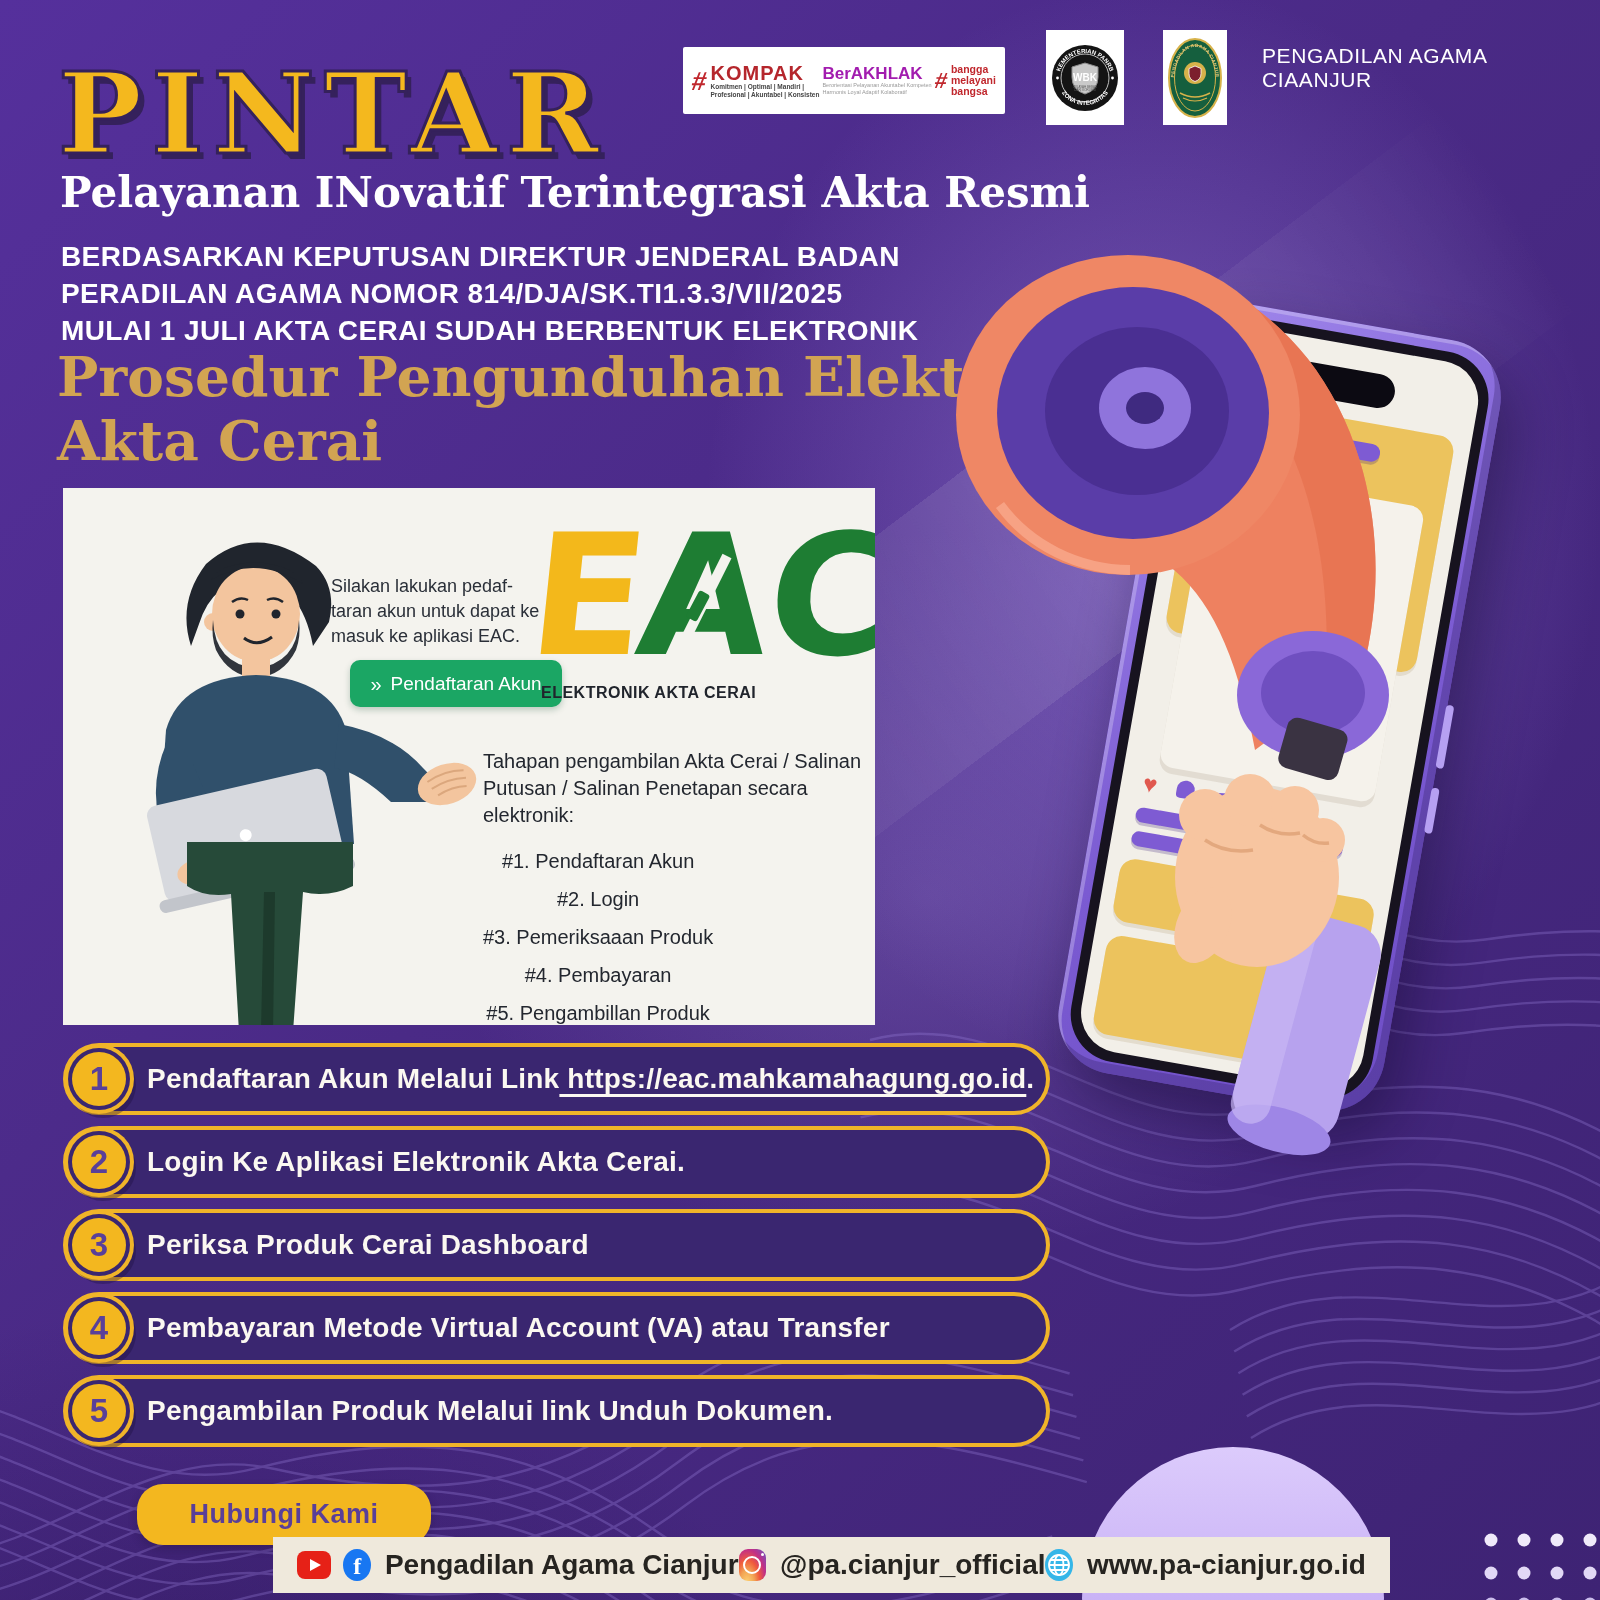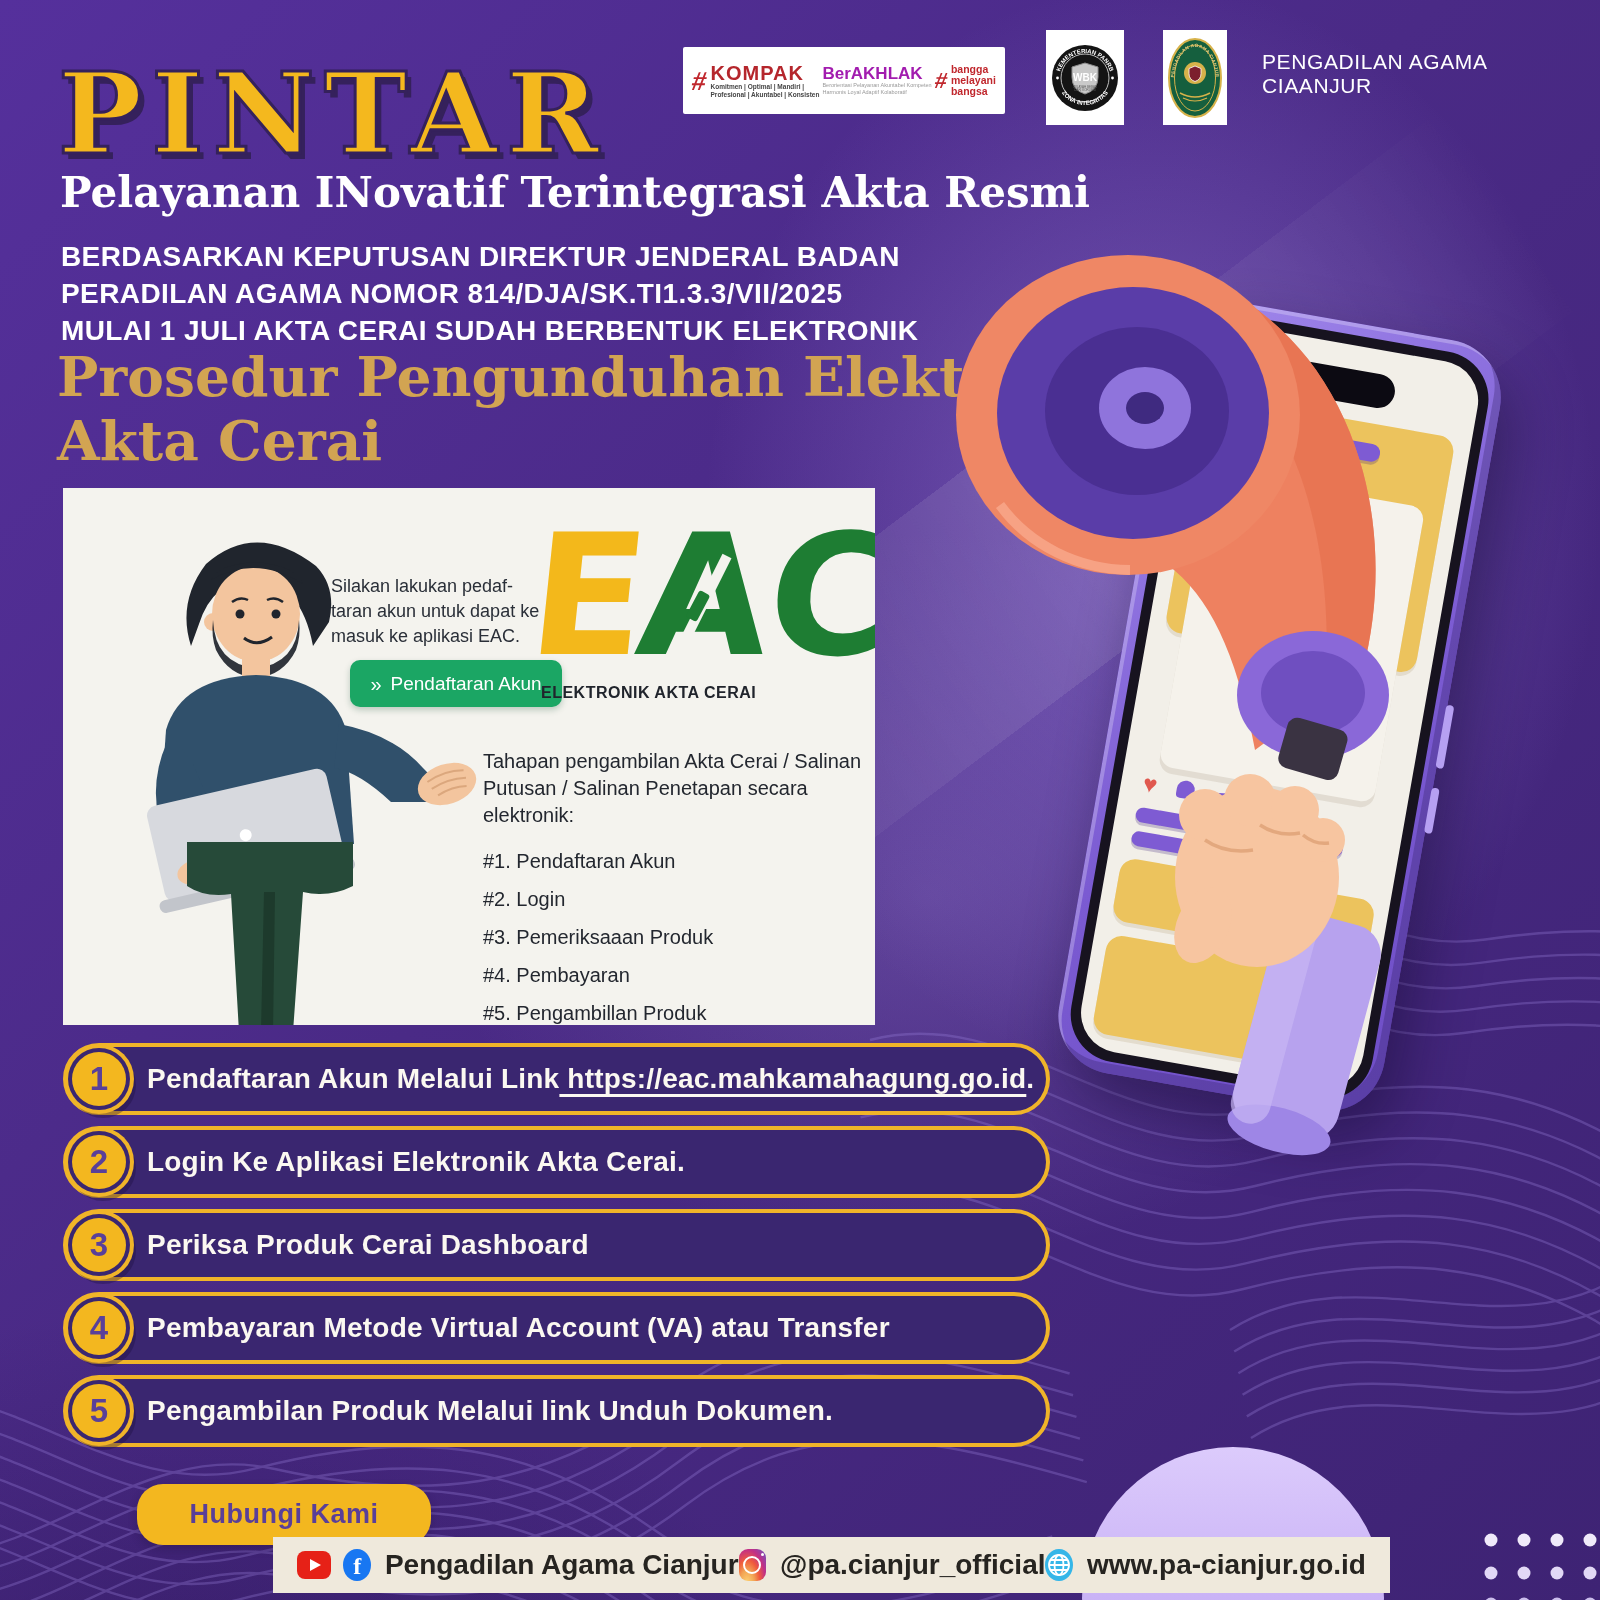--- a/index.html
+++ b/index.html
@@ -37,35 +37,35 @@
   .kompak-wrap{display:flex;align-items:center;gap:4px;}
   .hashred{color:#c0272d;font-weight:bold;font-size:26px;transform:skewX(-10deg);line-height:1;}
   .kompak-name{color:#b5262c;font-weight:bold;font-size:20px;letter-spacing:1px;line-height:1;}
   .kompak-tag{font-size:6.5px;color:#444;line-height:8px;font-weight:bold;}
   .berakhlak-name{color:#a21caf;font-weight:bold;font-size:17px;line-height:1;}
   .berakhlak-tag{font-size:5.5px;color:#999;line-height:7px;}
   .bangga-col{color:#c0272d;font-weight:bold;font-size:10.5px;line-height:11px;}
   .seal{background:#fff;z-index:3;}
   .wbk{left:1046px;top:30px;width:78px;height:95px;display:flex;align-items:center;justify-content:center;}
   .pa{left:1163px;top:30px;width:64px;height:95px;display:flex;align-items:center;justify-content:center;}
-  .courtname{left:1262px;top:50px;z-index:3;color:#ffffff;font-size:21px;letter-spacing:.6px;}
+  .courtname{left:1262px;top:44px;z-index:3;color:#ffffff;font-size:21px;letter-spacing:.6px;}
   
   .card{left:63px;top:488px;width:812px;height:537px;background:#f4f3ee;border-radius:0;
     z-index:3;overflow:hidden;}
   .card .person{position:absolute;left:28px;top:44px;}
   .note{position:absolute;left:268px;top:86px;font-size:18px;line-height:25px;color:#2a2f38;}
   .reg-btn{position:absolute;left:287px;top:172px;width:212px;height:47px;border-radius:10px;
     background:#1ba664;color:#fff;display:flex;align-items:center;justify-content:center;gap:9px;
     font-size:19px;box-shadow:0 3px 6px rgba(20,80,50,.25);cursor:pointer;}
   .reg-icon{font-size:20px;line-height:1;}
   .eac-logo{position:absolute;left:468px;top:16px;}
   .eac-caption{position:absolute;left:478px;top:196px;font-size:16px;font-weight:bold;
     color:#20242c;letter-spacing:.5px;}
   .steps-intro{position:absolute;left:420px;top:260px;font-size:20px;line-height:27px;color:#23272f;}
-  .steps-list{position:absolute;left:420px;top:362px;font-size:20px;color:#23272f;}
+  .steps-list{position:absolute;left:420px;top:362px;font-size:20px;color:#23272f;text-align:center;}
   .steps-list div{margin-bottom:15px;}
   
   .phone{left:1185px;top:293px;width:330px;height:782px;z-index:3;
     transform:rotate(10deg);transform-origin:0 0;
     background:linear-gradient(135deg,#a188ec,#7b5bd2 55%,#6e4ec6);
     border-radius:58px;
     box-shadow:16px 26px 60px rgba(18,8,44,.45), inset -8px -10px 0 rgba(30,15,70,.25), inset 4px 4px 0 rgba(255,255,255,.25);}
   .bezel{position:absolute;left:12px;top:12px;right:12px;bottom:12px;background:#17131f;border-radius:48px;}
   .screen{position:absolute;left:22px;top:22px;right:22px;bottom:22px;background:#f2efe8;
     border-radius:40px;overflow:hidden;}

